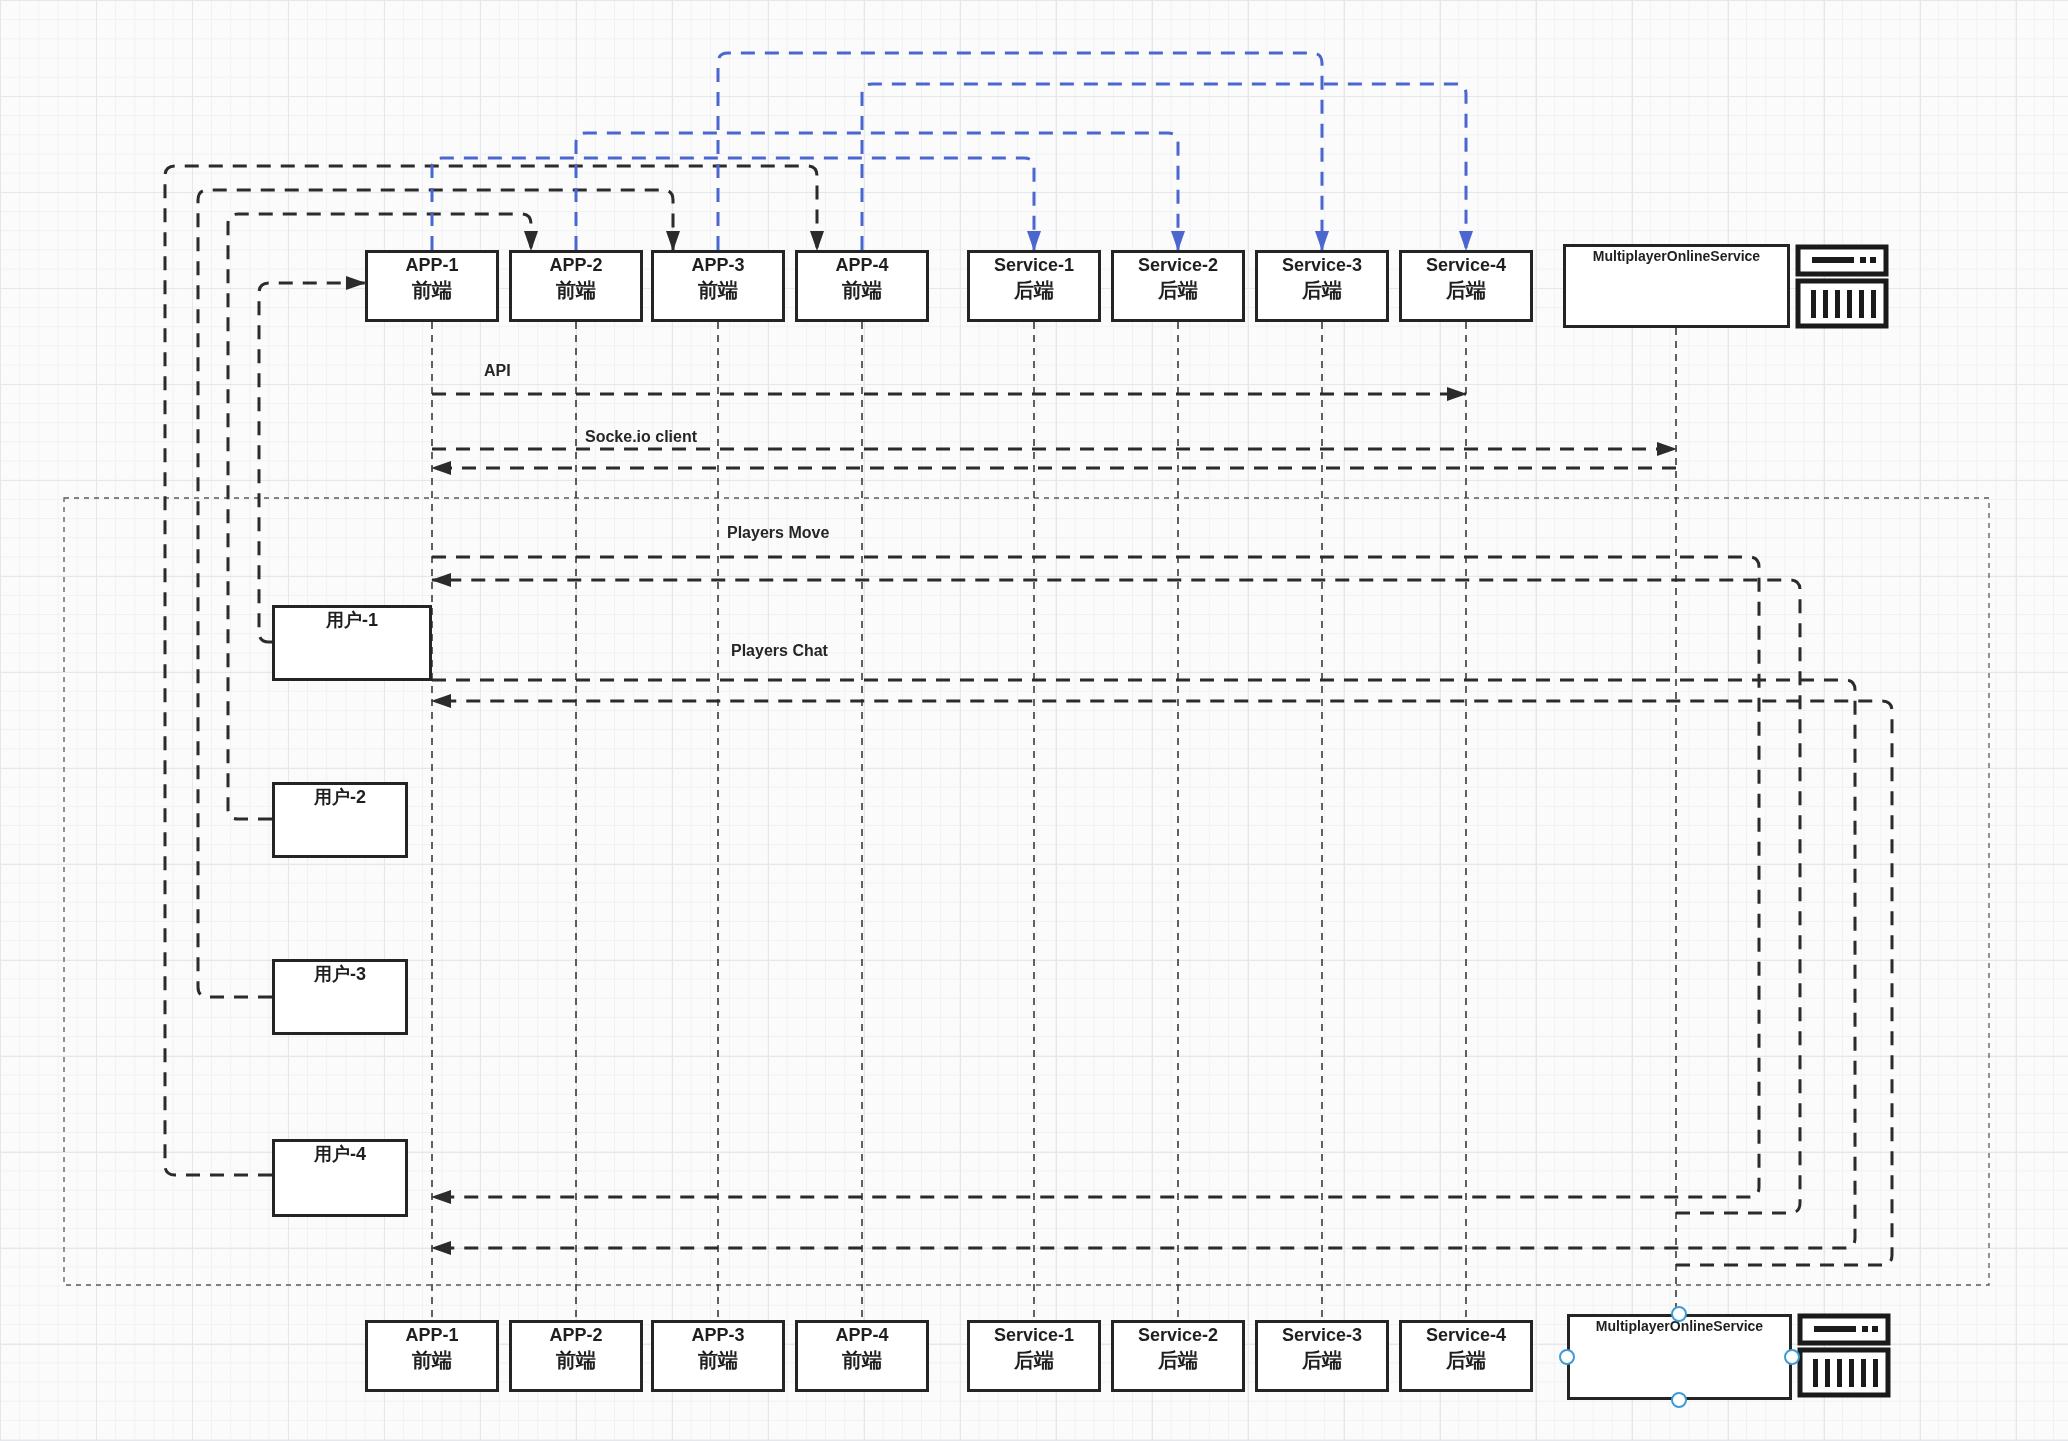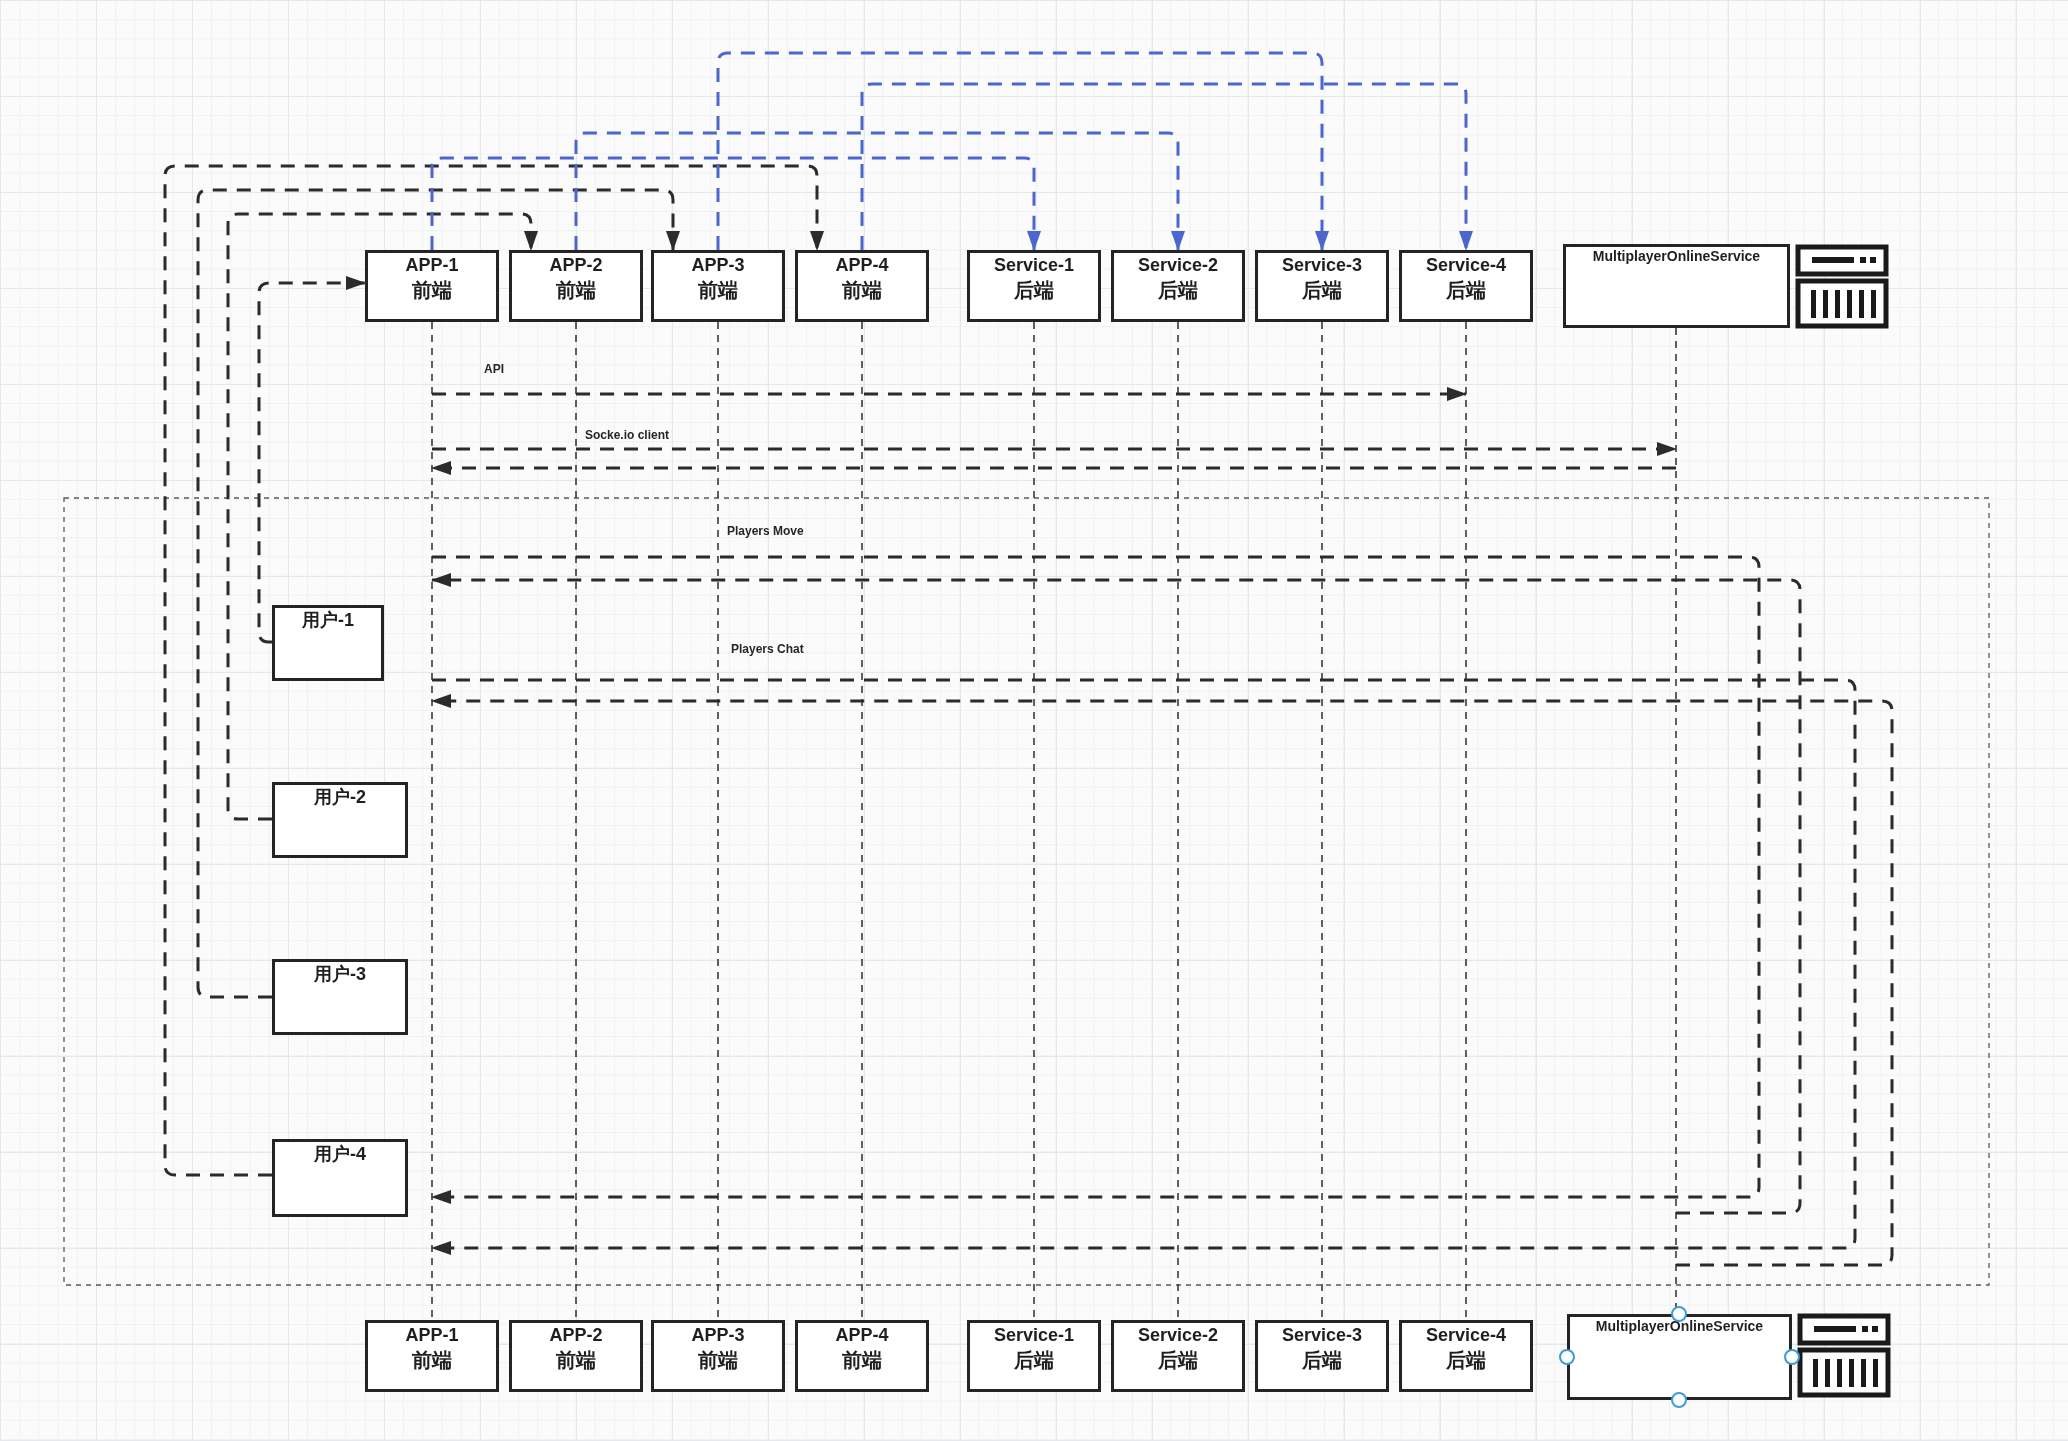--- a/index.html
+++ b/index.html
@@ -29,21 +29,21 @@
     background:var(--node-fill,#ffffff);
     border:3px solid var(--node-border,#242424);
     box-sizing:border-box;
     display:flex;flex-direction:column;align-items:center;
     text-align:center;color:#1f1f1f;
     font-weight:bold;font-size:18px;line-height:1.35;
   }
   .node .sub{font-size:20px;}
   .node.wrap{padding:0 8px;word-break:break-all;font-size:14px;}
   .msg-label{
-    position:absolute;color:#262626;font-weight:bold;font-size:12px;
+    position:absolute;color:#262626;font-weight:bold;font-size:16px;
     white-space:nowrap;
   }
 </style>
 </head>
 <body>
 
 <div class="canvas">
 
   <svg class="layer">
     <defs>
@@ -121,21 +121,21 @@
     <span class="sub">后端</span>
   </div>
   <div class="node" style="left:1399px;top:250px;width:134px;height:72px;">
     <span>Service-4</span>
     <span class="sub">后端</span>
   </div>
   <div class="node wrap" style="left:1563px;top:244px;width:227px;height:84px;">
     <span>MultiplayerOnlineService</span>
   </div>
 
-  <div class="node" style="left:272px;top:605px;width:112px;height:76px;">
+  <div class="node" style="left:272px;top:605px;width:160px;height:76px;">
     <span>用户-1</span>
   </div>
   <div class="node" style="left:272px;top:782px;width:136px;height:76px;">
     <span>用户-2</span>
   </div>
   <div class="node" style="left:272px;top:959px;width:136px;height:76px;">
     <span>用户-3</span>
   </div>
   <div class="node" style="left:272px;top:1139px;width:136px;height:78px;">
     <span>用户-4</span>

